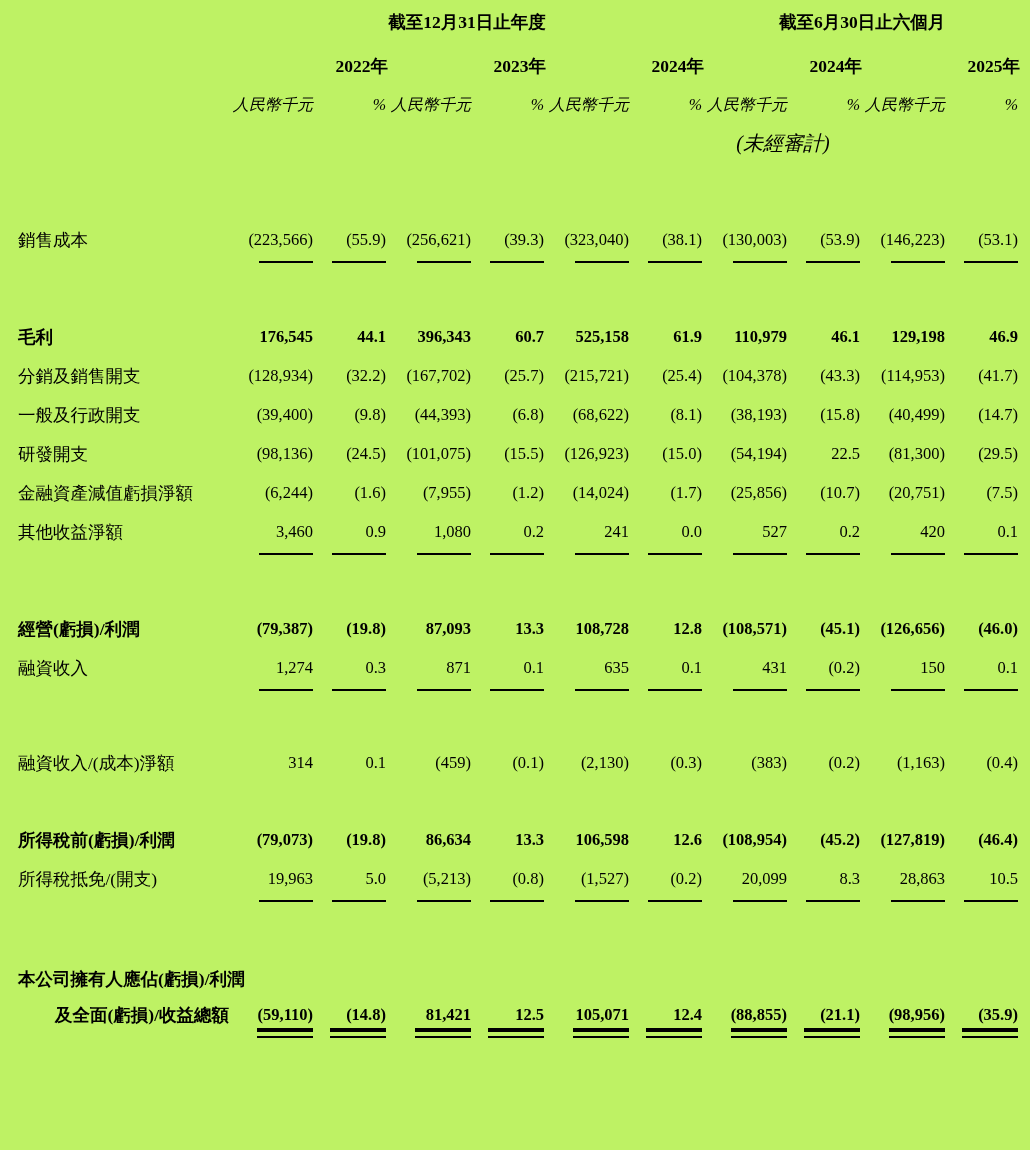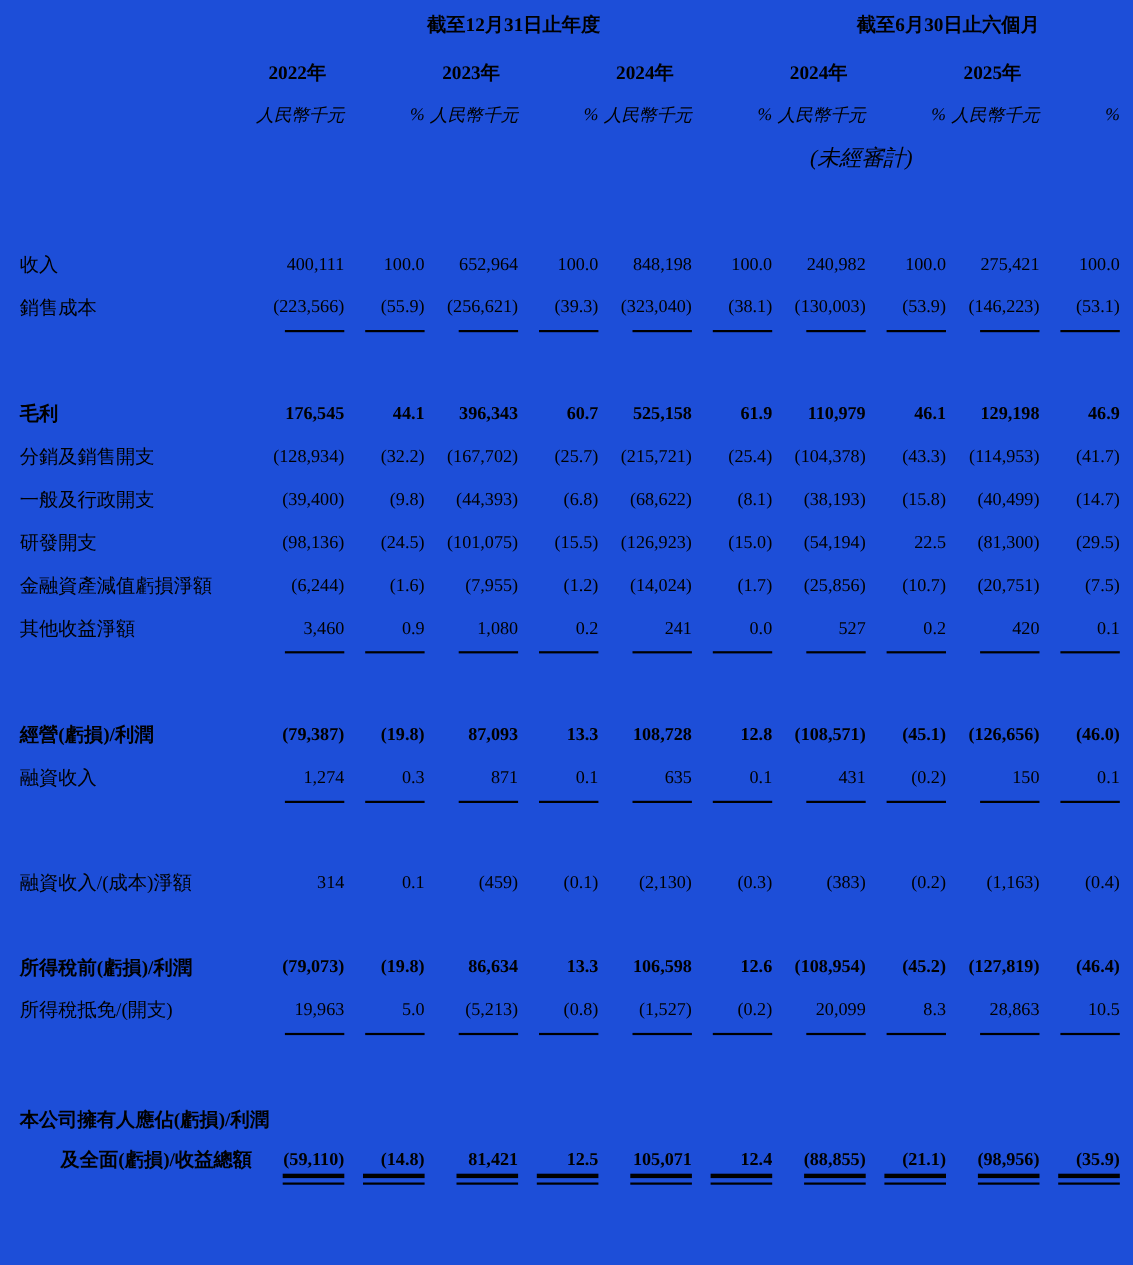--- a/index.html
+++ b/index.html
@@ -7,21 +7,21 @@
     background: #ffffff;
     color: #000000;
     font-family: "Liberation Serif", "DejaVu Serif", serif;
   }
   .page {
     width: 1030px;
     height: 1150px;
     box-sizing: border-box;
     padding: 8px 0 0 18px;
     overflow: hidden;
-    background: #1d4ed8;
+    background: #bef264;
   }
   table.fin {
     border-collapse: collapse;
     table-layout: fixed;
     width: 1002px;
   }
   th, td { padding: 0; margin: 0; font-weight: normal; }
 
   
   tr.period-row th {
@@ -31,21 +31,21 @@
     font-size: 17.5px;
     font-weight: bold;
     text-align: center;
     white-space: nowrap;
   }
   tr.year-row th {
     height: 40px;
     vertical-align: middle;
     font-size: 17.5px;
     font-weight: bold;
-    text-align: left;
+    text-align: right;
     padding-left: 14px;
     white-space: nowrap;
   }
   tr.unit-row th {
     height: 38px;
     vertical-align: middle;
     font-size: 16px;
     font-style: italic;
     text-align: right;
     padding-right: 2px;
@@ -153,33 +153,20 @@
         <th colspan="6"></th>
         <th colspan="2">(未經審計)</th>
         <th colspan="2"></th>
       </tr>
     </thead>
     <tbody id="tbody">
         <tr class="spacer-row" style="height: 48px;">
           <td colspan="11"></td>
         </tr>
         <tr class="data-row">
-          <td class="lblcell">收入</td>
-          <td class="num amt">400,111</td>
-          <td class="num pct">100.0</td>
-          <td class="num amt">652,964</td>
-          <td class="num pct">100.0</td>
-          <td class="num amt">848,198</td>
-          <td class="num pct">100.0</td>
-          <td class="num amt">240,982</td>
-          <td class="num pct">100.0</td>
-          <td class="num amt">275,421</td>
-          <td class="num pct">100.0</td>
-        </tr>
-        <tr class="data-row">
           <td class="lblcell">銷售成本</td>
           <td class="num amt">(223,566)</td>
           <td class="num pct">(55.9)</td>
           <td class="num amt">(256,621)</td>
           <td class="num pct">(39.3)</td>
           <td class="num amt">(323,040)</td>
           <td class="num pct">(38.1)</td>
           <td class="num amt">(130,003)</td>
           <td class="num pct">(53.9)</td>
           <td class="num amt">(146,223)</td>

